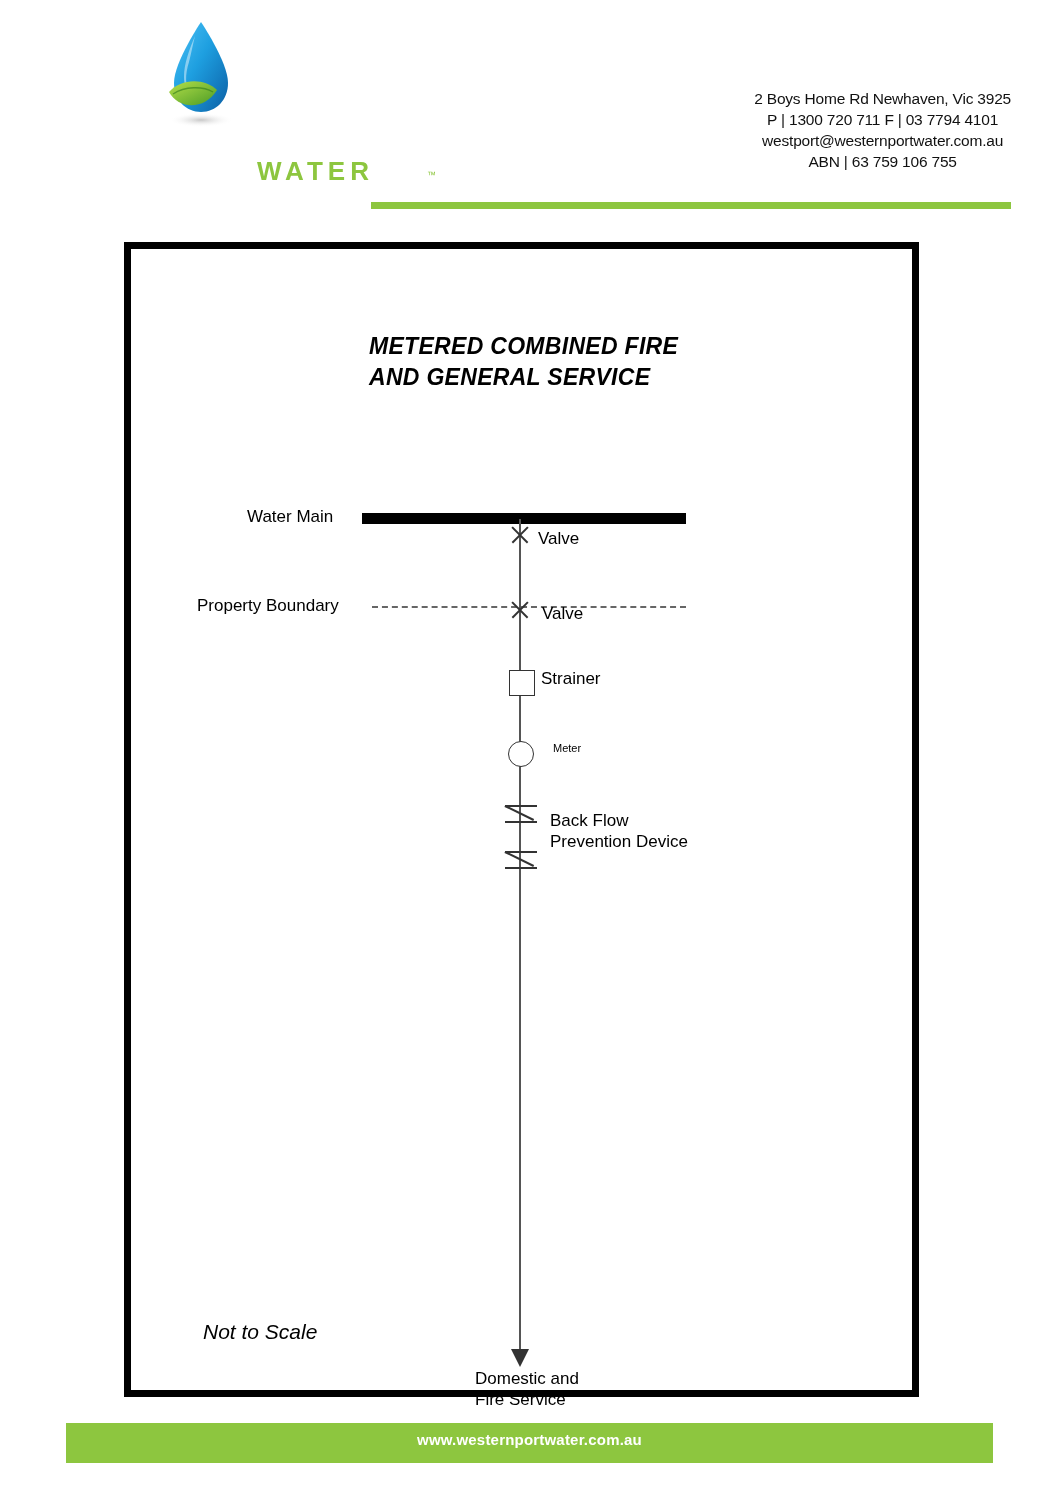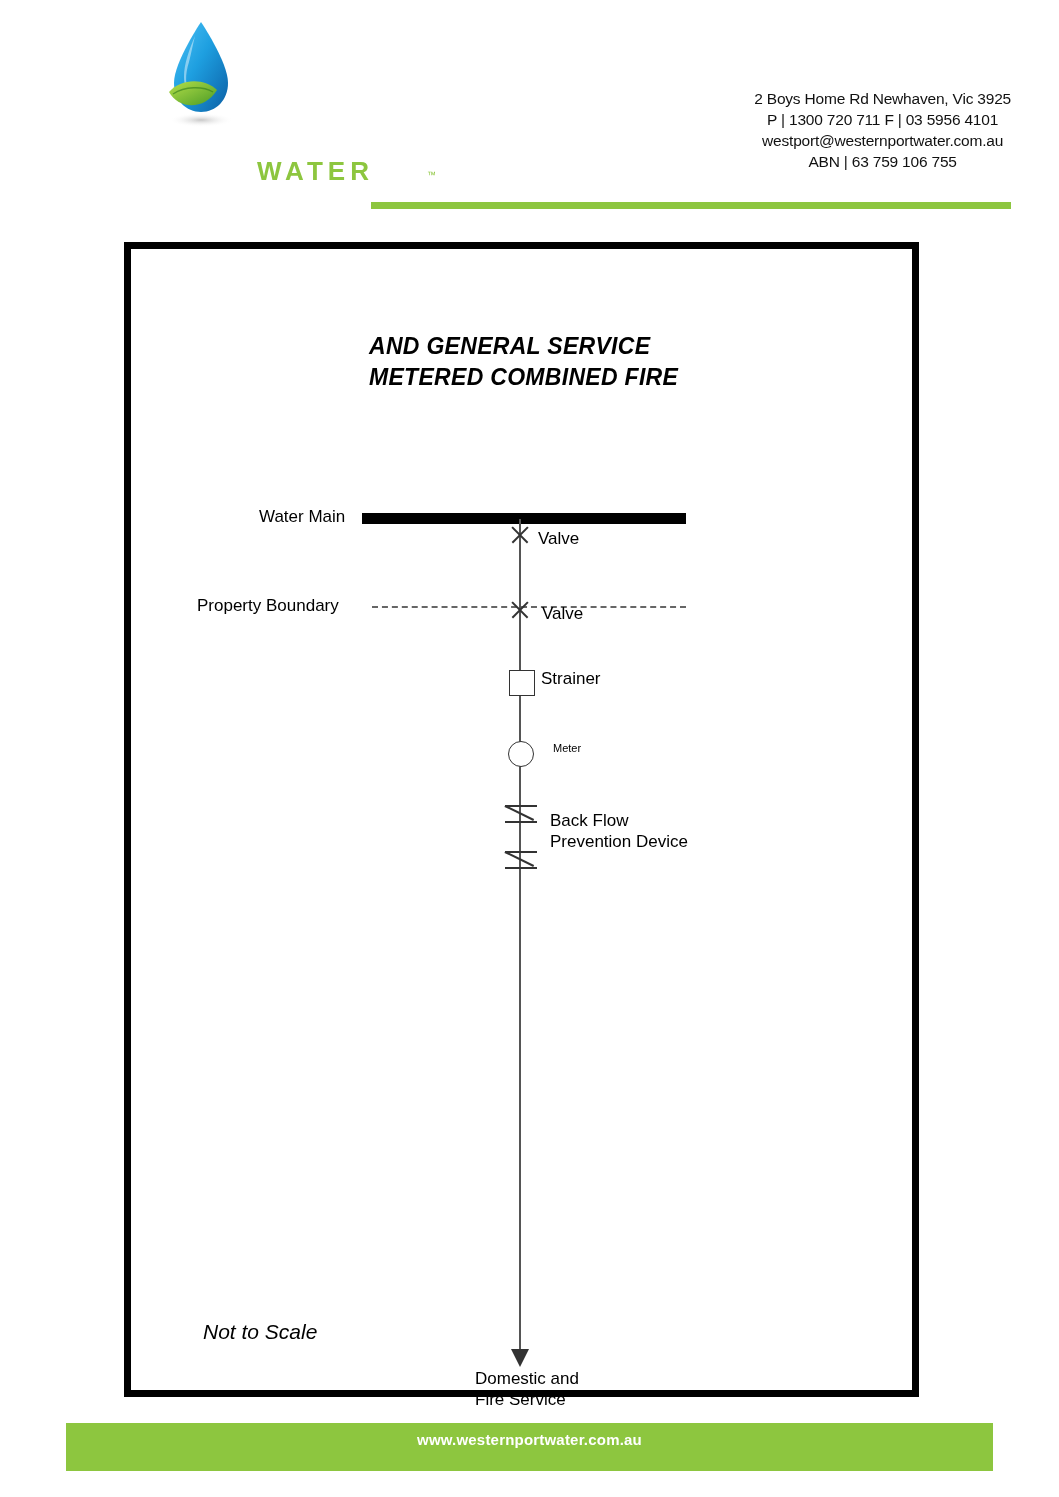--- a/index.html
+++ b/index.html
@@ -118,21 +118,20 @@
     top: 264px;
     width: 324px;
     height: 11px;
     background: #000;
   }
   .label-watermain {
     position: absolute;
     left: 116px;
     top: 258px;
     font-size: 17px;
-    margin-left: 12px;
   }
 
   .riser {
     position: absolute;
     left: 388px;
     top: 270px;
     width: 1.5px;
     height: 838px;
     background: #555;
   }
@@ -273,21 +272,21 @@
     top: 8px;
     font-size: 21px;
   }
 
   
   .footer {
     position: absolute;
     left: 66px;
     right: 66px;
     top: 1423px;
-    height: 48px;
+    height: 40px;
     background: #8dc63f;
   }
   .footer-text {
     position: absolute;
     width: 100%;
     top: 8px;
     text-align: center;
     font-size: 15px;
     font-weight: bold;
     color: #ffffff;
@@ -321,33 +320,33 @@
       <path d="M30 16 C24 30 19 44 19 57 C19 64 21 70 25 74 C20 66 20 54 24 42 C26 34 28 24 30 16 Z" fill="#ffffff" opacity="0.45"></path>
       <path d="M4 72 C16 58 40 58 52 70 C40 90 14 90 4 72 Z" fill="url(#leafGrad)"></path>
       <path d="M8 74 C20 66 38 66 48 72" stroke="#2f7a1a" stroke-width="1.4" fill="none" opacity="0.6"></path>
     </svg>
     <div class="logo-word2">WATER</div>
     <div class="logo-tm">™</div>
   </div>
 
   <div class="contact">
     <div>2 Boys Home Rd Newhaven, Vic 3925</div>
-    <div>P |   1300 720 711    F |   03 5956 4101</div>
+    <div>P |   1300 720 711    F |   03 7794 4101</div>
     <div>westport@westernportwater.com.au</div>
     <div>ABN |   63 759 106 755</div>
   </div>
 
   <div class="header-rule"></div>
 </div>
 
 <div class="frame">
 
   <div class="title">
+    <div>METERED COMBINED FIRE</div>
     <div>AND GENERAL SERVICE</div>
-    <div>METERED COMBINED FIRE</div>
   </div>
 
   <div class="label-watermain">Water Main</div>
   <div class="watermain"></div>
 
   <div class="riser"></div>
 
   <div class="valve valve1"></div>
   <div class="label-valve1">Valve</div>
 

